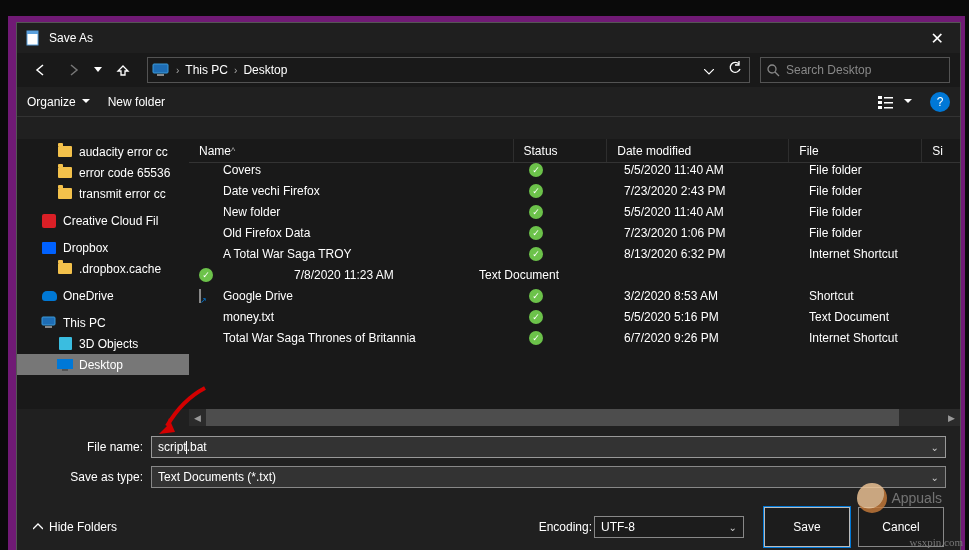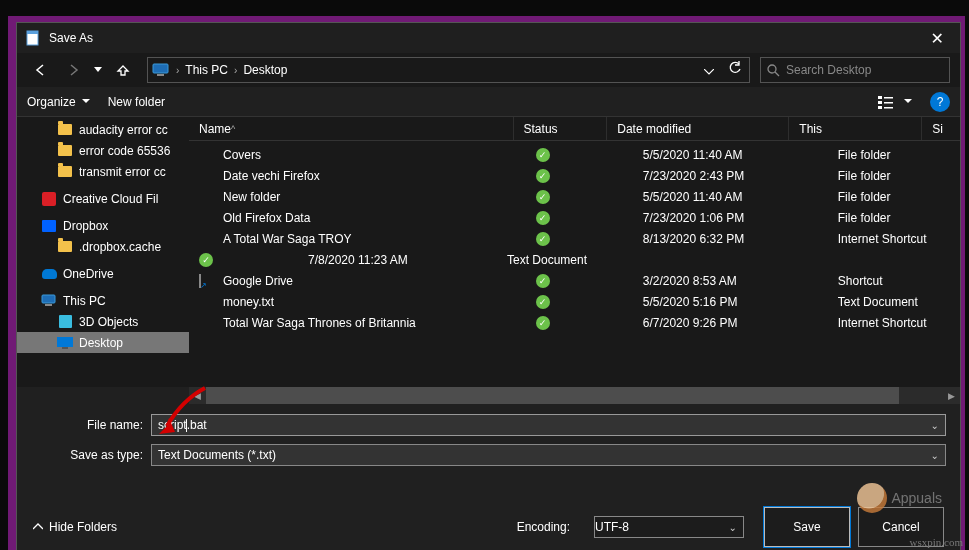--- a/index.html
+++ b/index.html
@@ -23,21 +23,21 @@
   .addr-icon { color: #fff; width: 20px; text-align: center; cursor: pointer; }
   .search { width: 190px; height: 26px; background: #191919; border: 1px solid #535353; display: flex; align-items: center; padding: 4px 6px; color: #888; font-size: 12px; }
   .search svg { margin-right: 6px; }
 
   .toolbar { height: 30px; display: flex; align-items: center; padding: 0 10px; gap: 18px; background: #202020; border-bottom: 1px solid #333; }
   .tool-item { color: #fff; font-size: 12px; display: flex; align-items: center; gap: 6px; cursor: pointer; }
   .tb-spacer { flex: 1; }
   .view-btn { display: flex; align-items: center; gap: 4px; cursor: pointer; }
   .help-btn { width: 20px; height: 20px; border-radius: 50%; background: #0078d7; color: #fff; display: flex; align-items: center; justify-content: center; font-size: 12px; cursor: pointer; }
 
-  .body-area { display: flex; height: 270px; }
+  .body-area { display: flex; height: 270px; margin-top: 22px; }
 
   .sidebar { width: 172px; overflow: hidden; background: #191919; font-size: 12px; color: #fff; padding-top: 2px; }
   .sb-item { display: flex; align-items: center; height: 21px; padding-left: 24px; gap: 6px; cursor: pointer; white-space: nowrap; }
   .sb-item.lvl2 { padding-left: 40px; }
   .sb-item.selected { background: #777; }
   .sb-icon { width: 16px; height: 14px; flex-shrink: 0; display: flex; align-items: center; justify-content: center; }
   .folder-i { width: 14px; height: 11px; background: #f3c14b; border-radius: 1px; position: relative; }
   .folder-i::before { content: ''; position: absolute; top: -3px; left: 0; width: 5px; height: 3px; background: #f3c14b; border-radius: 1px 1px 0 0; }
   .cc-i { width: 14px; height: 14px; background: #da1f26; border-radius: 2px; }
   .db-i { width: 14px; height: 12px; background: #0061ff; border-radius: 1px; }
@@ -49,21 +49,21 @@
   .main { flex: 1; background: #191919; display: flex; flex-direction: column; overflow: hidden; }
   .headers { display: flex; height: 24px; align-items: center; font-size: 12px; color: #fff; border-bottom: 1px solid #333; }
   .hcol { padding: 0 10px; border-right: 1px solid #2e2e2e; height: 100%; display: flex; align-items: center; cursor: pointer; }
   .hcol.name { width: 330px; }
   .hcol.status { width: 95px; }
   .hcol.date { width: 185px; }
   .hcol.type { width: 135px; }
   .hcol.size { width: 38px; border-right: none; }
 
   .files { flex: 1; overflow: hidden; }
-  .row { display: flex; height: 21px; align-items: flex-end; font-size: 12px; color: #fff; gap: 14px; }
+  .row { display: flex; height: 21px; align-items: flex-start; font-size: 12px; color: #fff; }
   .cell { padding: 0 10px; overflow: hidden; white-space: nowrap; }
   .cell.name { width: 330px; display: flex; align-items: center; gap: 8px; }
   .cell.status { width: 95px; display: flex; align-items: center; }
   .cell.date { width: 185px; }
   .cell.type { width: 135px; }
   .file-icon { width: 16px; height: 14px; flex-shrink: 0; }
   .txt-i { width: 13px; height: 15px; background: #fff; border-radius: 1px; position: relative; }
   .txt-i::after { content: ''; position: absolute; top: 3px; left: 2px; right: 2px; height: 1px; background: #888; box-shadow: 0 3px 0 #888, 0 6px 0 #888; }
   .lnk-i { width: 15px; height: 15px; background: radial-gradient(circle, #fff 35%, #4a90d9 36%); border-radius: 50%; }
   .sc-i { width: 14px; height: 14px; background: #fff; border: 1px solid #888; position: relative; }
@@ -82,22 +82,22 @@
   .form-row { display: flex; align-items: center; margin-bottom: 8px; }
   .form-label { width: 120px; text-align: right; color: #fff; font-size: 12px; padding-right: 8px; }
   .form-input { flex: 1; height: 22px; background: #333; border: 1px solid #888; color: #fff; font-size: 12px; padding: 0 6px; display: flex; align-items: center; position: relative; }
   .filename-input { background: #333; border: 1px solid #999; }
   .caret { display:inline-block; width:1px; height:13px; background:#fff; vertical-align:middle; margin:0 0 0 -1px; }
   .dd-arrow { position: absolute; right: 6px; color: #ccc; font-size: 10px; }
 
   .bottom-bar { position: absolute; bottom: 8px; left: 16px; right: 16px; display: flex; align-items: center; }
   .hide-folders { display: flex; align-items: center; gap: 6px; color: #fff; font-size: 12px; cursor: pointer; }
   .bb-spacer { flex: 1; }
-  .enc-label { color: #fff; font-size: 12px; margin-right: 24px; }
-  .enc-select { width: 150px; height: 22px; background: #1c1c1c; border: 1px solid #888; color: #fff; font-size: 12px; padding: 0 0; display: flex; align-items: center; position: relative; margin-right: 12px; }
+  .enc-label { color: #fff; font-size: 12px; margin-right: 2px; }
+  .enc-select { width: 150px; height: 22px; background: #1c1c1c; border: 1px solid #888; color: #fff; font-size: 12px; padding: 0 6px; display: flex; align-items: center; position: relative; margin-right: 12px; }
   .btn { width: 86px; height: 40px; background: #1c1c1c; border: 1px solid #888; color: #fff; font-size: 12px; display: flex; align-items: center; justify-content: center; cursor: pointer; margin-left: 8px; }
   .btn.primary { border: 1px solid #bbb; outline: 1px solid #0078d7; }
 
   .watermark { position: absolute; right: 18px; bottom: 42px; opacity: 0.8; pointer-events: none; color:#e08030; font-size:11px; display:flex; align-items:center; gap:4px; }
   .watermark .head { width:30px; height:30px; border-radius:50%; background: radial-gradient(circle at 40% 35%, #f4c898 55%, #c97c3a 58%); position:relative; }
   .src { position:absolute; right:6px; bottom:2px; color:#777; font-size:11px;font-family:Liberation Serif, serif; }
 </style>
 </head>
 <body>
 
@@ -268,21 +268,21 @@
         </div>
 
     <div class="main">
       <div class="headers">
         <div class="hcol name">
           <span>Name</span>
           <span style="color:#aaa;font-size:9px;">^</span>
         </div>
         <div class="hcol status">Status</div>
         <div class="hcol date">Date modified</div>
-        <div class="hcol type">This</div>
+        <div class="hcol type">File</div>
         <div class="hcol size">Si</div>
       </div>
       <div class="files" id="files">
             <div class="row">
               <div class="cell name">
                 <span class="file-icon"><span class="folder-i"></span></span>
                 <span>Covers</span>
               </div>
               <div class="cell status">
                 <span class="sync-ok">✓</span>

